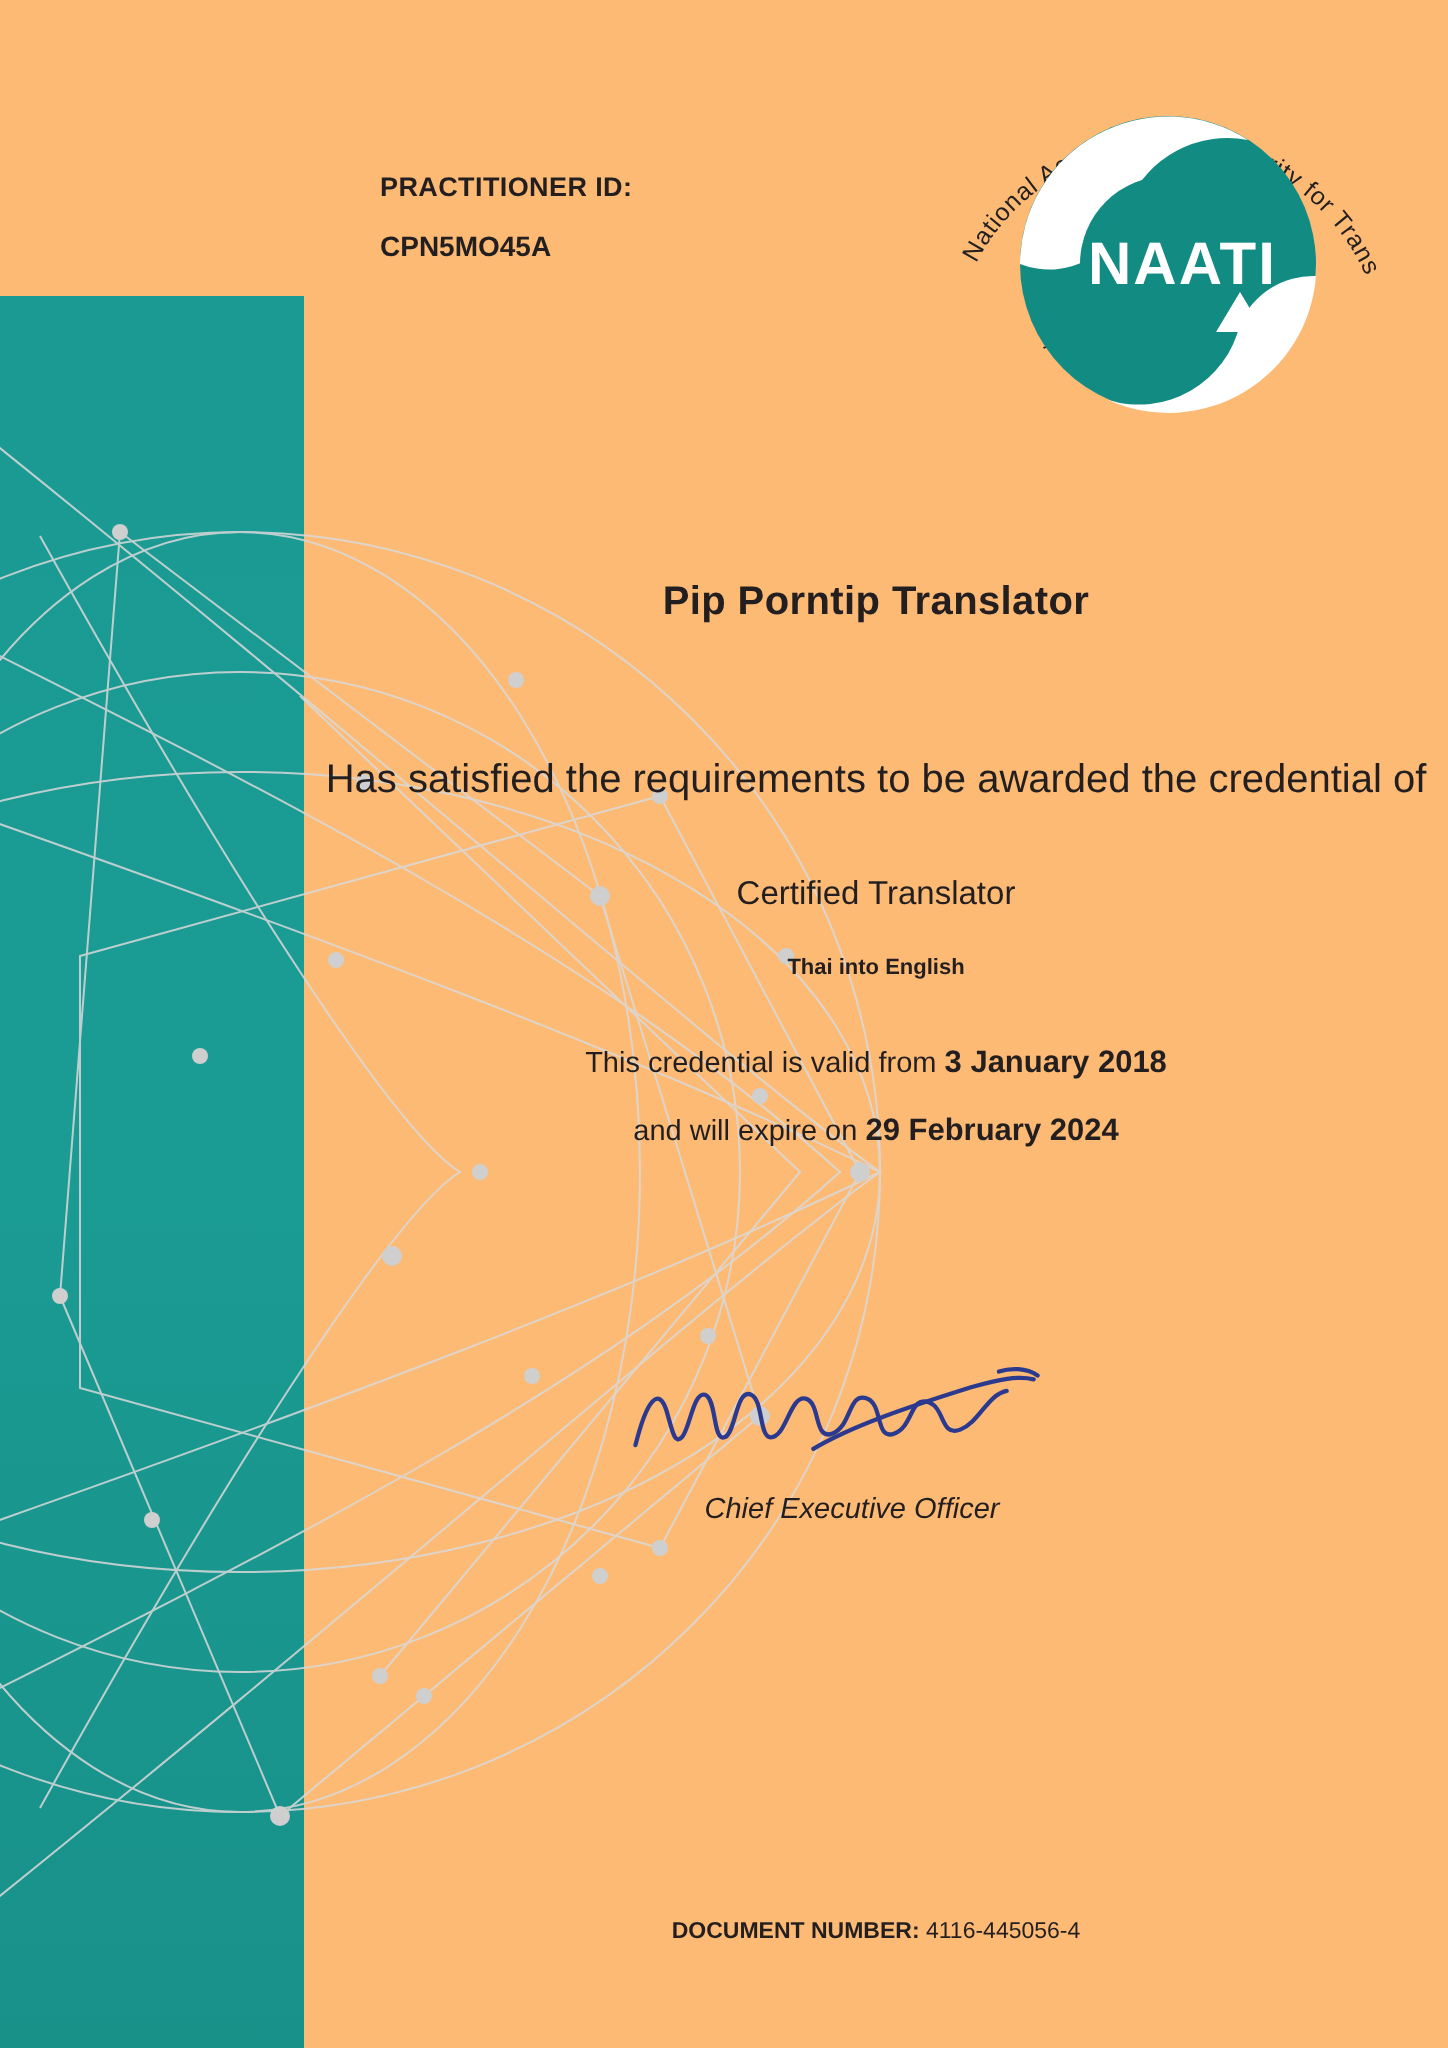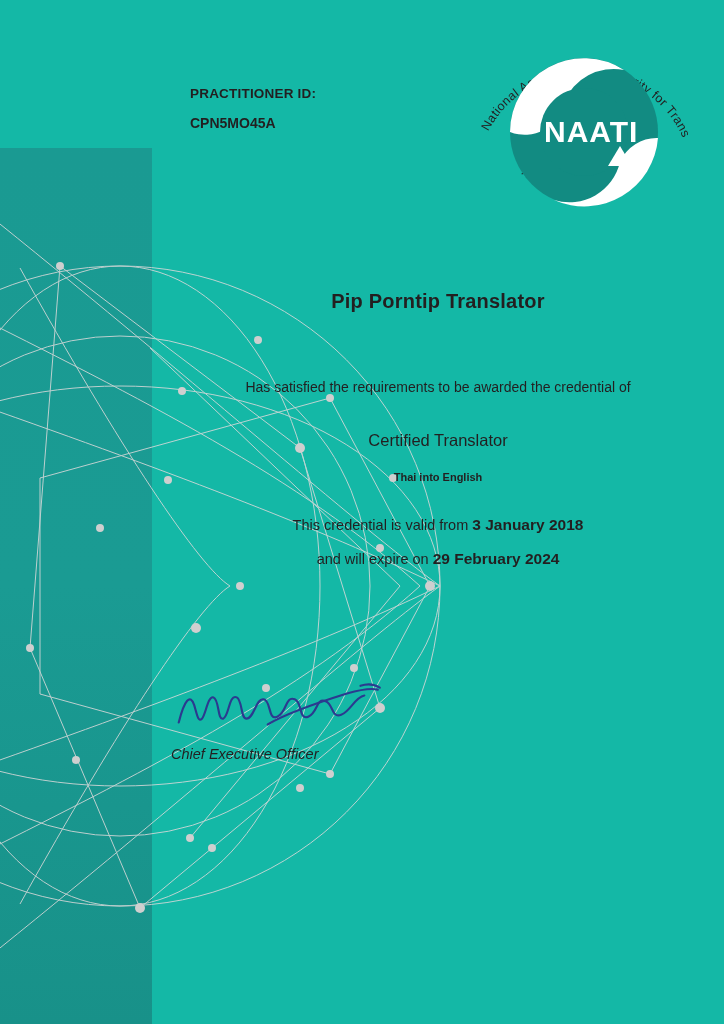--- a/index.html
+++ b/index.html
@@ -7,21 +7,21 @@
     padding: 0;
     background: #ffffff;
   }
   body {
     font-family: "Liberation Sans", sans-serif;
   }
   .page {
     position: relative;
     width: 724px;
     height: 1024px;
-    background: #14b8a6;
+    background: #fdba74;
     overflow: hidden;
   }
   
   .teal-band {
     position: absolute;
     left: 0;
     top: 148px;
     width: 152px;
     height: 876px;
     background: #1a9b92;
@@ -72,21 +72,21 @@
     text-align: center;
     color: #231f20;
   }
   .name {
     font-size: 20px;
     font-weight: bold;
     letter-spacing: 0.2px;
   }
   .satisfied {
     margin-top: 66px;
-    font-size: 14px;
+    font-size: 20px;
   }
   .credential {
     margin-top: 36px;
     font-size: 16.5px;
     font-weight: normal;
   }
   .direction {
     margin-top: 21px;
     font-size: 11px;
     font-weight: bold;
@@ -101,22 +101,21 @@
   }
   .valid b, .expire b {
     font-size: 15.5px;
   }
   
   .sig-wrap {
     position: absolute;
     left: 152px;
     top: 680px;
     width: 548px;
-    text-align: left;
-    padding-left: 19px;
+    text-align: center;
   }
   .signature {
     height: 58px;
     margin-bottom: 4px;
   }
   .ceo {
     font-size: 14.5px;
     font-style: italic;
     color: #231f20;
   }
@@ -224,14 +223,18 @@
     <svg class="signature" viewBox="0 0 240 60">
       <g fill="none" stroke="#2b3a8f" stroke-width="2.2" stroke-linecap="round">
         <path d="M8 44 C 14 20, 20 14, 24 26 C 27 36, 28 44, 32 40 C 36 36, 38 16, 44 18 C 50 20, 48 42, 54 40 C 60 38, 60 14, 68 18 C 74 21, 72 40, 78 40 C 86 40, 88 18, 96 20 C 104 22, 100 42, 110 38 C 120 34, 118 16, 128 20 C 136 23, 132 42, 142 38 C 152 34, 150 18, 160 22 C 168 25, 166 40, 176 36 C 186 32, 190 18, 200 16"></path>
         <path d="M100 46 C 120 34, 150 24, 182 14 C 196 10, 206 8, 214 10"></path>
         <path d="M196 6 C 202 4, 210 4, 216 8"></path>
       </g>
     </svg>
     <div class="ceo">Chief Executive Officer</div>
   </div>
 
+  <div class="docnum">
+    <span class="lbl">DOCUMENT NUMBER: </span>
+    <span>4116-445056-4</span>
+  </div>
 
 </div>
 
 </body></html>

